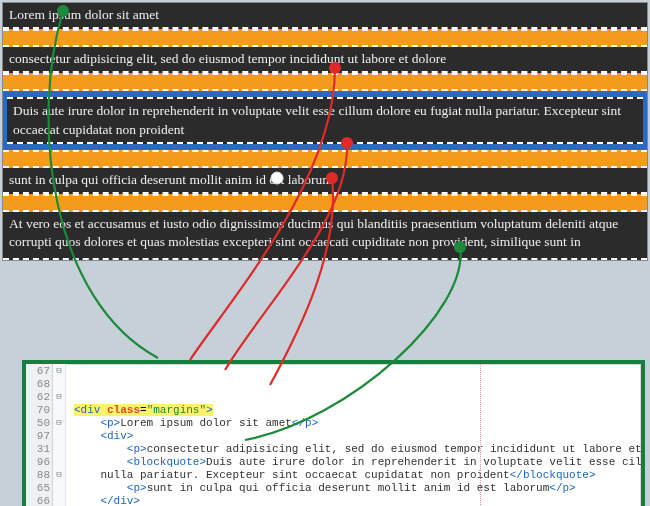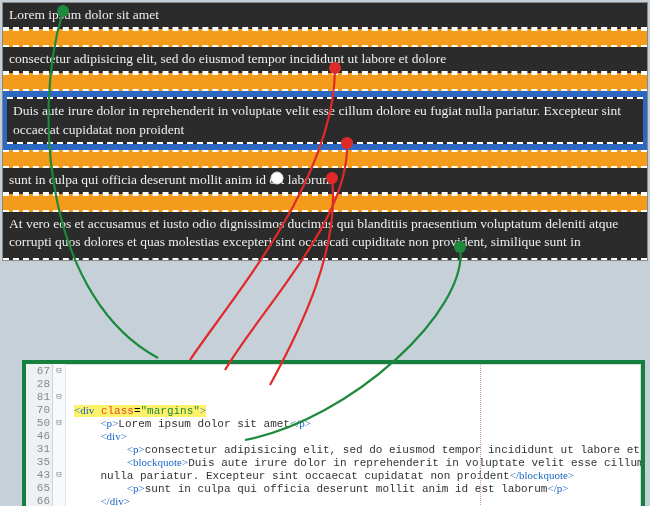--- a/index.html
+++ b/index.html
@@ -83,22 +83,22 @@
     color: #7a8794;
     font-size: 9px;
   }
   .code {
     padding: 1px 4px 0 8px;
     white-space: pre;
     position: relative;
     flex: 1;
   }
   .code .line { height: 13px; }
-  .tag { color: #1966c7; font-family: Liberation Serif, serif; }
-  .attr { color: #d94b2b; }
+  .tag { color: #1966c7; }
+  .attr { color: #d94b2b; font-weight: bold; }
   .val  { color: #1d8a3a; }
   .txt  { color: #333; }
   .hl   { background: #fff26b; }
   .guide {
     position: absolute;
     top: 0; bottom: 0;
     border-left: 1px dotted #d29aa0;
   }
   .svg-overlay {
     position: absolute;
@@ -121,28 +121,28 @@
   <div class="stripe-orange"></div>
   <div class="para">sunt in culpa qui officia deserunt mollit anim id est laborum</div>
   <div class="stripe-orange"></div>
   <div class="para" style="padding-bottom:6px">At vero eos et accusamus et iusto odio dignissimos ducimus qui blanditiis praesentium voluptatum deleniti atque corrupti quos dolores et quas molestias excepteri sint occaecati cupiditate non provident, similique sunt in</div>
 </div>
 
 <div class="editor-wrap">
   <div class="editor">
     <div class="gutter" id="gutter">
         <div>67</div>
-        <div>28</div>
-        <div>81</div>
+        <div>68</div>
+        <div>62</div>
         <div>70</div>
         <div>50</div>
-        <div>46</div>
+        <div>97</div>
         <div>31</div>
-        <div>35</div>
-        <div>43</div>
+        <div>96</div>
+        <div>88</div>
         <div>65</div>
         <div>66</div>
         <div>60</div>
       </div>
     <div class="fold" id="foldcol">
         <div>⊟</div>
         <div></div>
         <div>⊟</div>
         <div></div>
         <div>⊟</div>

